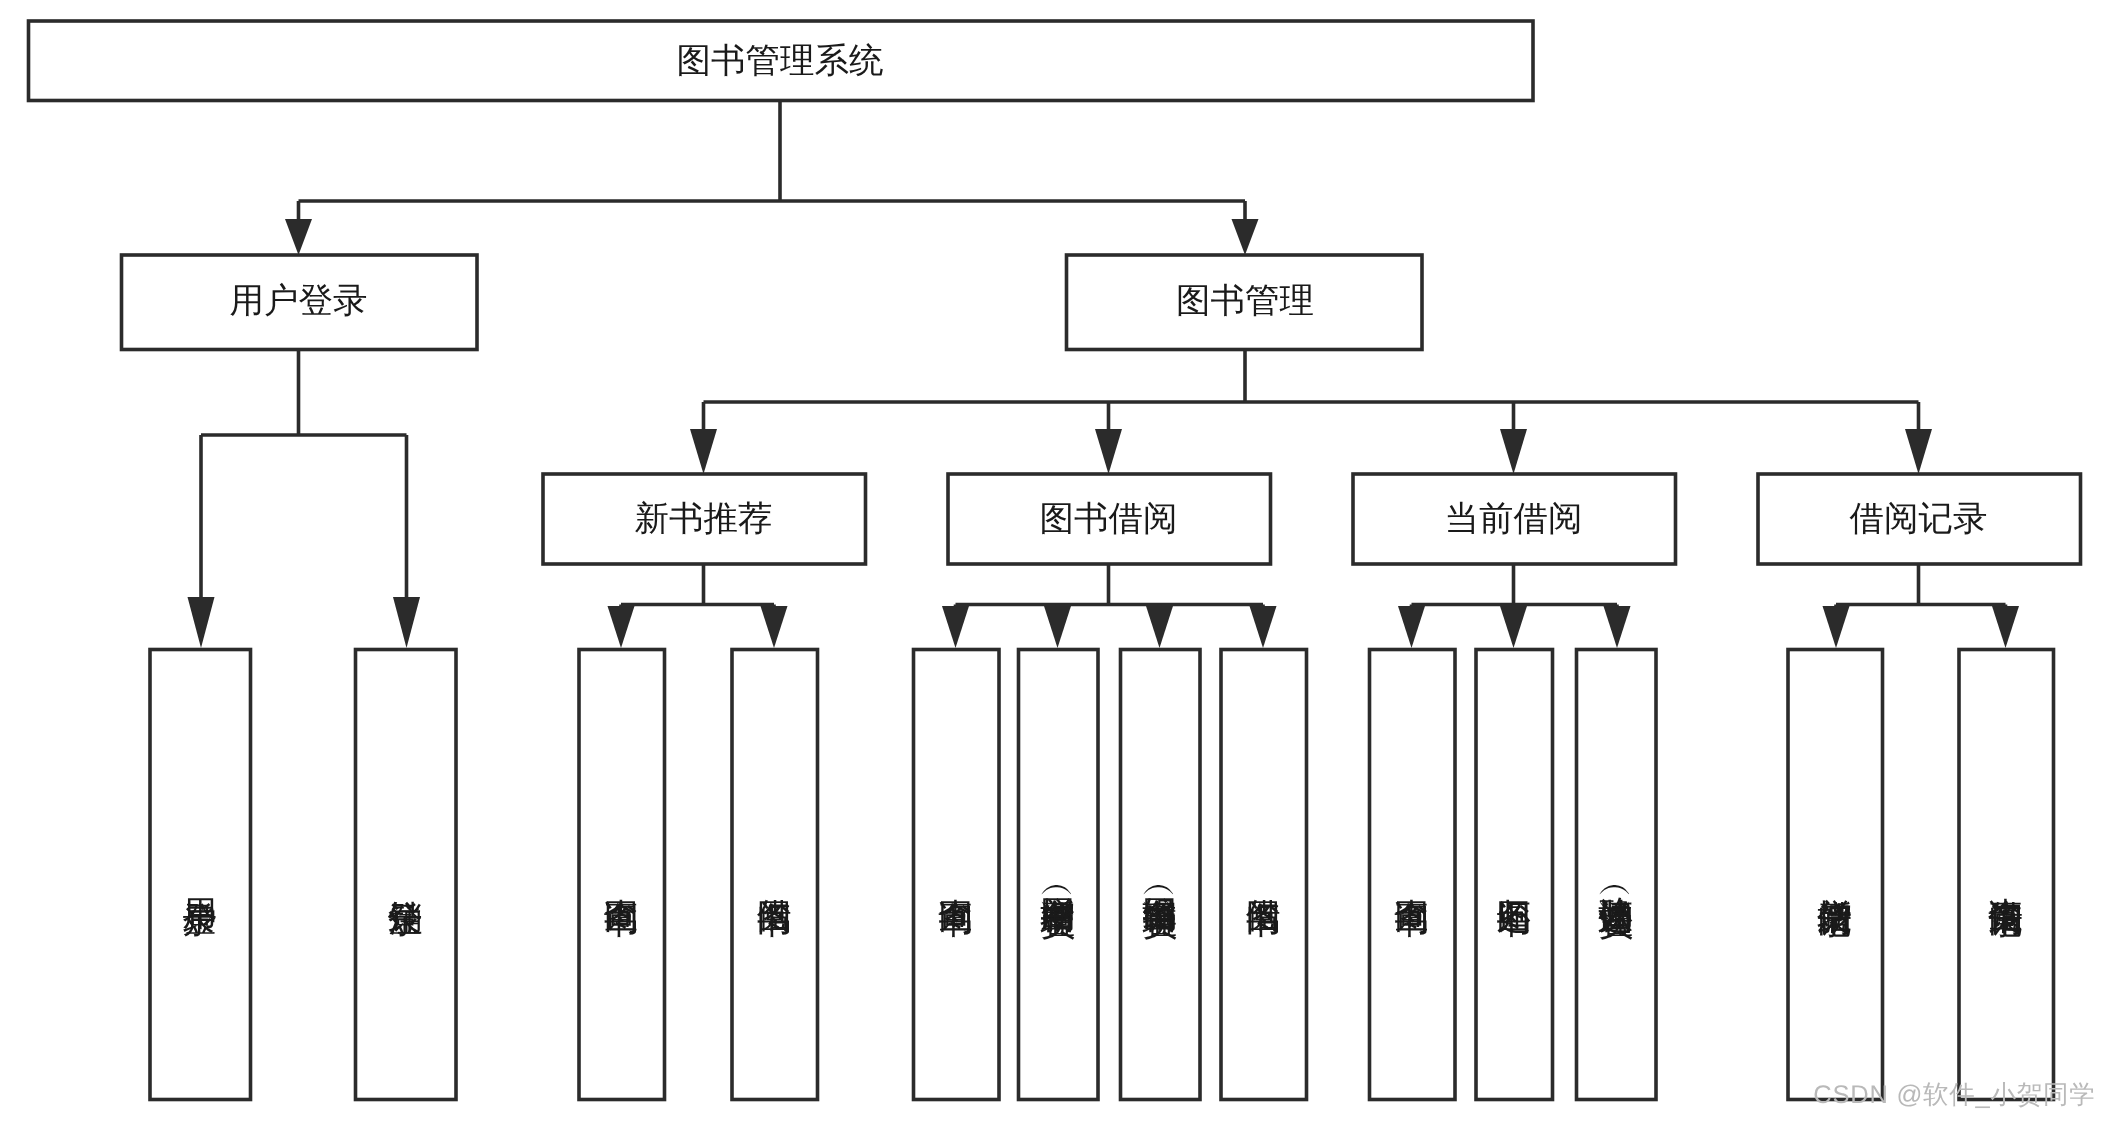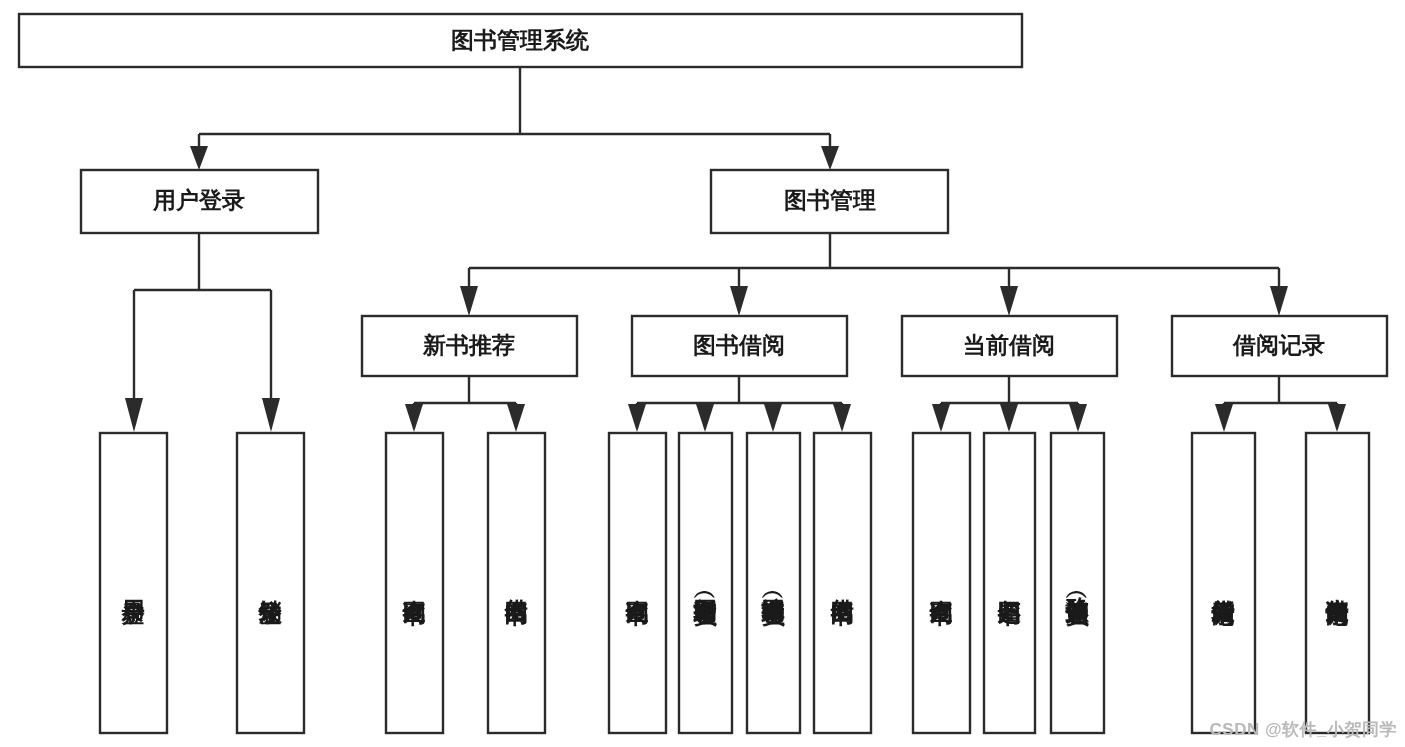--- a/index.html
+++ b/index.html
@@ -11,21 +11,20 @@
     width: 1405px;
     height: 747px;
     font-family: "Liberation Sans", "DejaVu Sans", sans-serif;
     overflow: hidden;
   }
   #diagram-root {
     position: relative;
     width: 1405px;
     height: 747px;
     background: #ffffff;
-    font-weight: bold;
   }
   svg.diagram-canvas {
     position: absolute;
     left: 0;
     top: 0;
     width: 1405px;
     height: 747px;
     display: block;
   }
   .node-rect {

